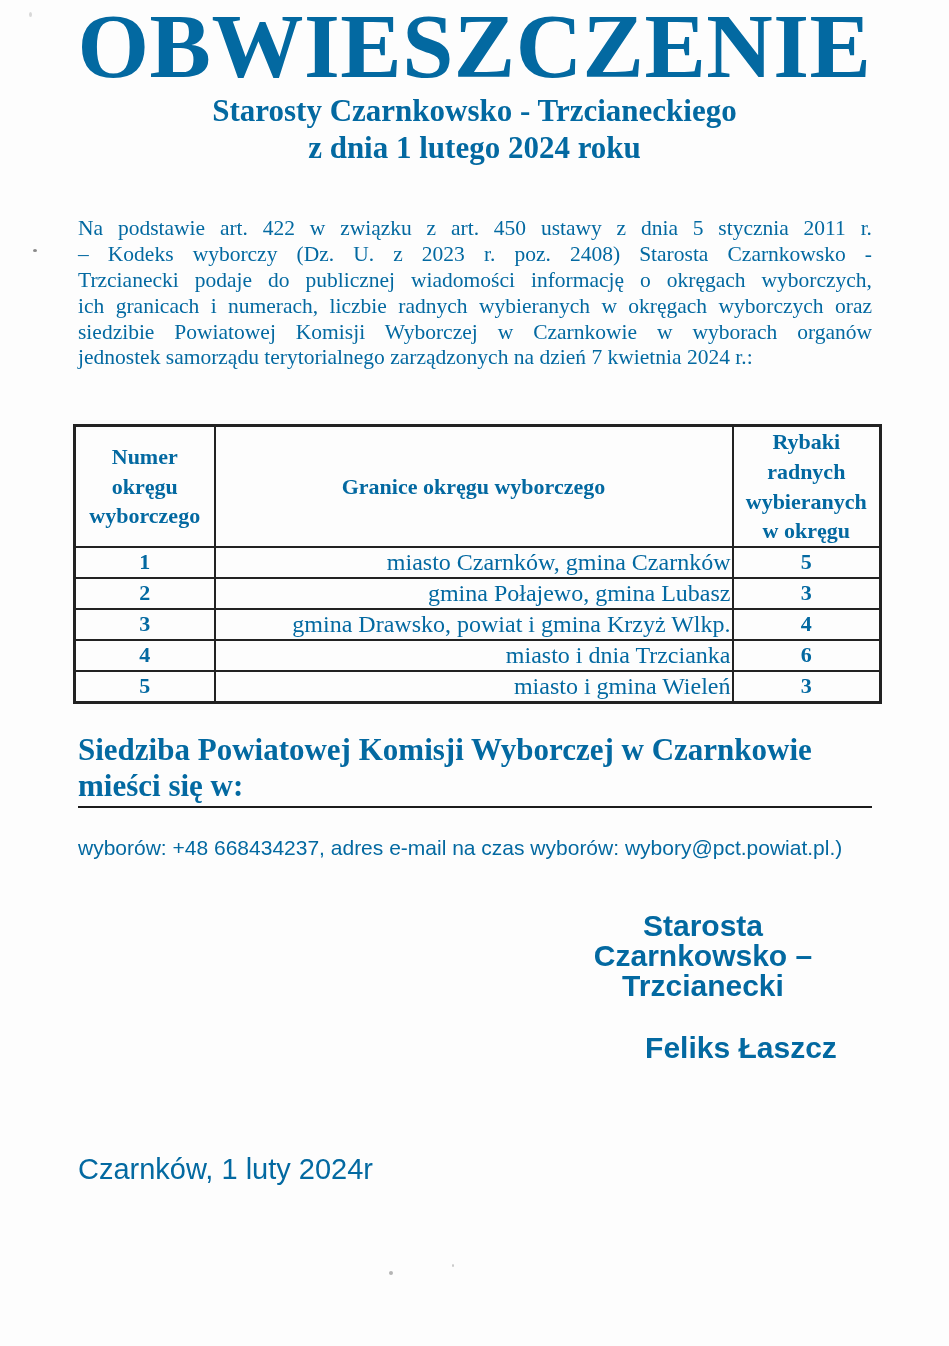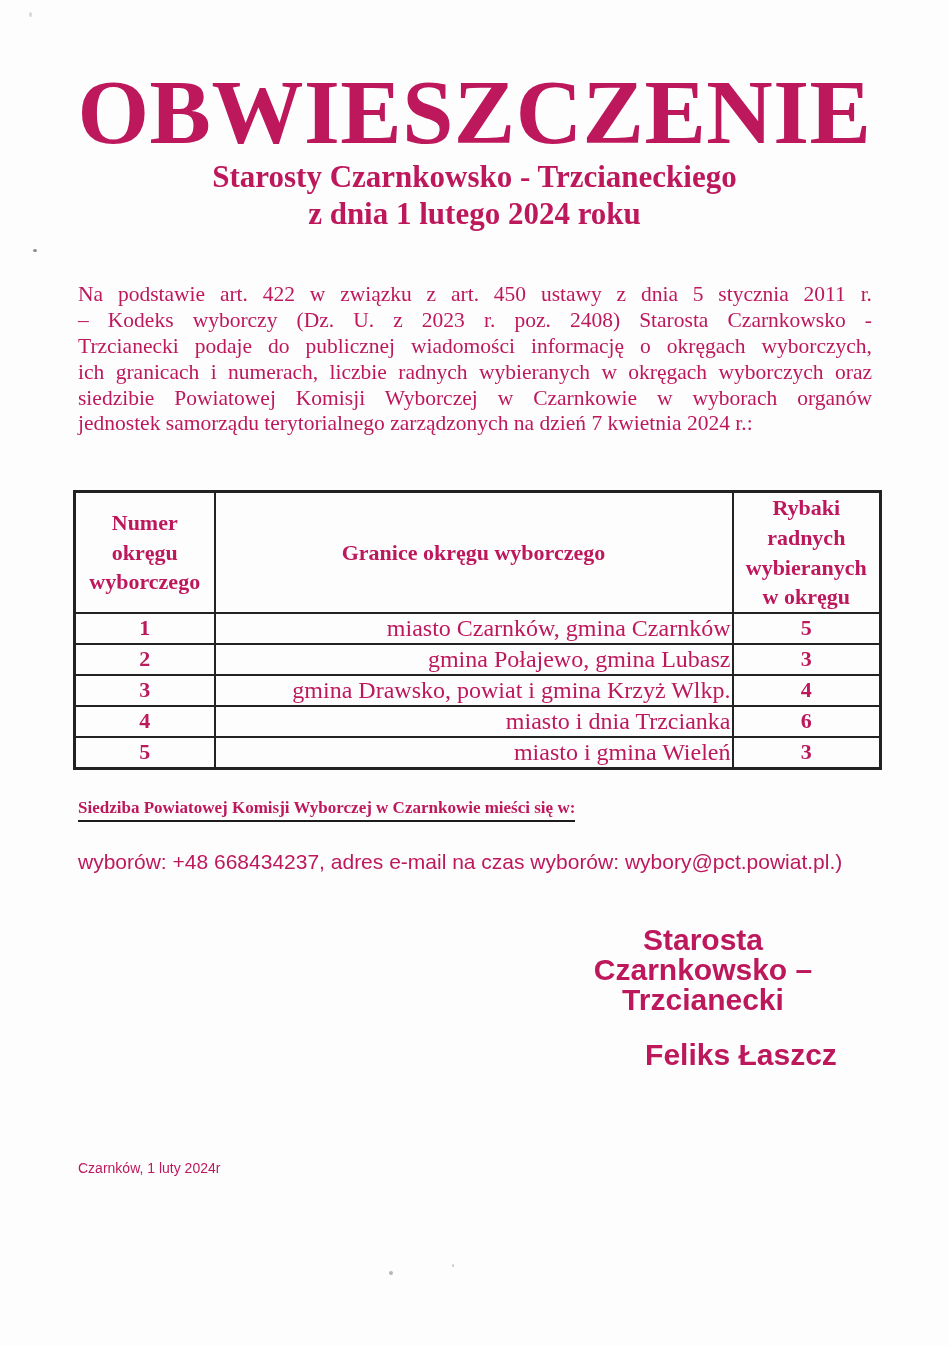--- a/index.html
+++ b/index.html
@@ -3,22 +3,21 @@
 <meta charset="utf-8">
 <style>
   html, body { margin: 0; padding: 0; background: #ffffff; }
   .page {
     position: relative;
     width: 949px;
     height: 1346px;
     margin: 0;
     background: #fdfdfd;
     box-sizing: border-box;
-    padding-top: 66px;
-    color: #be185d;
+    color: #0369a1;
     font-family: "Liberation Serif", serif;
     overflow: hidden;
   }
   .doc-title {
     text-align: center;
     font-size: 92px;
     font-weight: bold;
     line-height: 1.0;
     letter-spacing: 0.5px;
     font-family: "Liberation Serif", serif;
@@ -71,21 +70,21 @@
     font-weight: bold;
     font-size: 22px;
   }
   td.bound {
     text-align: right;
     font-size: 24px;
     padding-left: 10px;
   }
   .seat-heading {
     margin: 28px 77px 0 78px;
-    font-size: 17px;
+    font-size: 31px;
     font-weight: bold;
   }
   .seat-heading span {
     display: inline-block;
     border-bottom: 2.5px solid #1c1c1c;
     padding-bottom: 2px;
   }
   .seat-details {
     margin: 27px 70px 0 78px;
     font-family: "Liberation Sans", sans-serif;
@@ -95,28 +94,28 @@
   .signature {
     margin: 50px 86px 0 auto;
     width: 320px;
     text-align: center;
     font-family: "Liberation Sans", sans-serif;
     font-size: 30px;
     font-weight: bold;
     line-height: 30px;
   }
   .signature .name {
-    margin-top: 25px;
+    margin-top: 32px;
     position: relative;
     left: 38px;
   }
   .dateline {
     margin: 90px 0 0 78px;
     font-family: "Liberation Sans", sans-serif;
-    font-size: 14px;
+    font-size: 29px;
   }
   .speck { position: absolute; border-radius: 50%; }
   .speck-1 { left: 33px; top: 249px; width: 4px; height: 3px; background: #8a8a8a; }
   .speck-2 { left: 389px; top: 1271px; width: 4px; height: 4px; background: #b5b5b5; }
   .speck-3 { left: 452px; top: 1264px; width: 2px; height: 3px; background: #c8c8c8; }
   .speck-4 { left: 29px; top: 12px; width: 3px; height: 5px; background: #d8d8d8; }
 </style>
 </head>
 <body>
 

